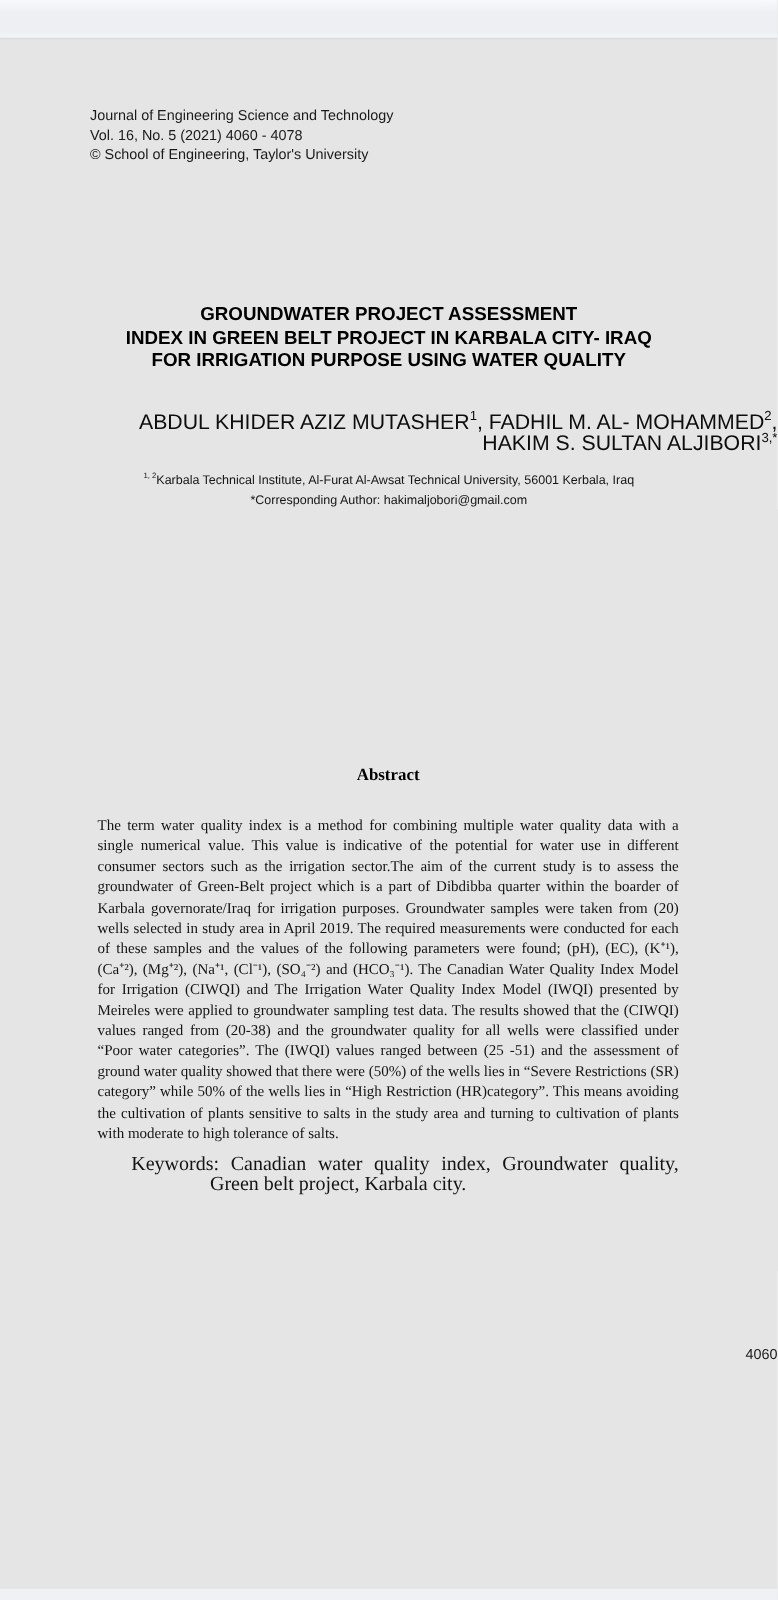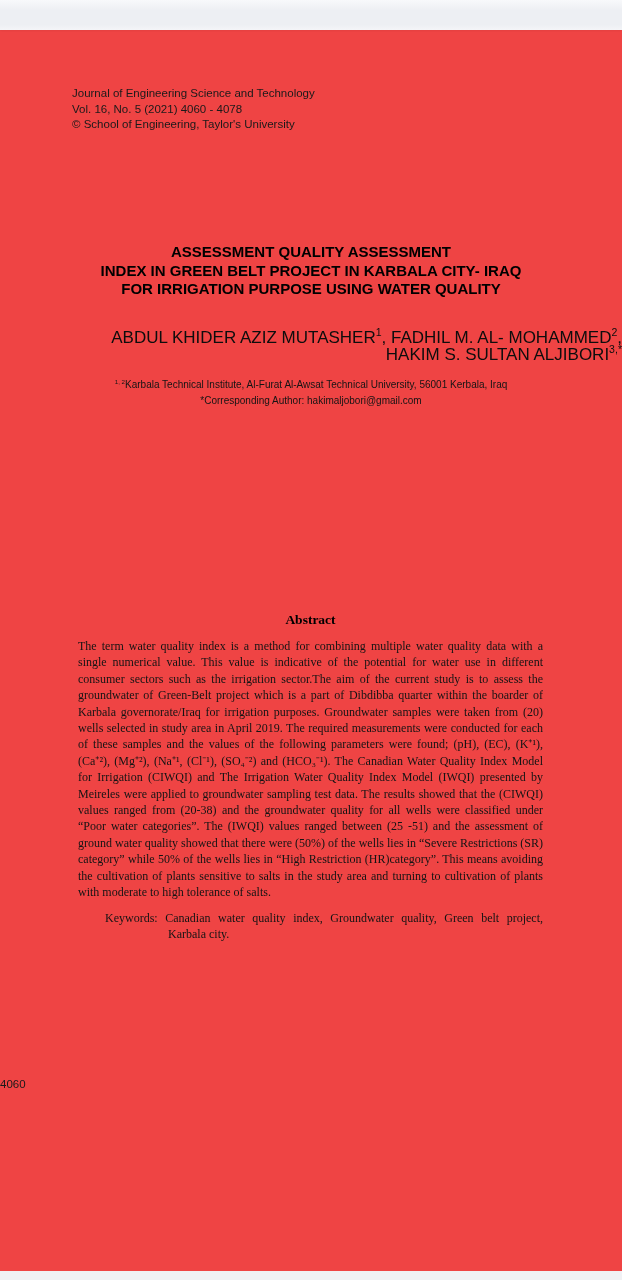--- a/index.html
+++ b/index.html
@@ -1,21 +1,21 @@
 <!DOCTYPE html>
 <html><head>
 <meta charset="utf-8">
 <style>
   html, body { margin: 0; padding: 0; }
   body { background: #ffffff; }
   .screen {
     position: relative;
     width: 622px;
     height: 1280px;
-    background: #ef4444;
+    background: #e5e5e5;
     overflow: hidden;
     font-family: "Liberation Serif", serif;
     color: #111111;
   }
   .viewer-top-bar {
     position: absolute;
     top: 0; left: 0;
     width: 100%; height: 30px;
     background: linear-gradient(180deg, #f8f9fb 0%, #edeff3 35%, #edeff3 82%, #f4f5f8 100%);
     box-shadow: 0 1px 2px rgba(0,0,0,0.05);
@@ -74,68 +74,68 @@
   .abstract-wrap {
     position: absolute;
     left: 78px; top: 612px;
     width: 465px;
   }
   .abstract-heading {
     text-align: center;
     font-family: "Liberation Serif", serif;
     font-weight: bold;
     font-size: 13.5px;
-    margin-bottom: 10px;
+    margin-bottom: 24px;
     color: #000000;
   }
   .abstract-body {
     font-family: Liberation Serif, serif;
     font-size: 12px;
     line-height: 16.4px;
     text-align: justify;
     color: #141414;
   }
   .keywords {
     margin-top: 9px;
     margin-left: 27px;
     width: 438px;
     box-sizing: border-box;
     padding-left: 63px;
     text-indent: -63px;
     font-family: "Liberation Serif", serif;
-    font-size: 12px;
+    font-size: 16px;
     line-height: 16.4px;
     text-align: justify;
     color: #141414;
   }
   .page-number {
     position: absolute;
     left: 0; top: 1078px;
     width: 100%;
-    text-align: left;
+    text-align: right;
     font-family: "Liberation Sans", sans-serif;
     font-size: 11.5px;
     color: #1a1a1a;
   }
 </style>
 </head>
 <body>
 
 <div class="screen">
 
   <div class="viewer-top-bar"></div>
 
   <div class="journal-header">
     <div>Journal of Engineering Science and Technology</div>
     <div>Vol. 16, No. 5 (2021) 4060 - 4078</div>
     <div>© School of Engineering, Taylor's University</div>
   </div>
 
   <div class="paper-title">
-    <div>ASSESSMENT QUALITY ASSESSMENT</div>
+    <div>GROUNDWATER PROJECT ASSESSMENT</div>
     <div>INDEX IN GREEN BELT PROJECT IN KARBALA CITY- IRAQ</div>
     <div>FOR IRRIGATION PURPOSE USING WATER QUALITY</div>
   </div>
 
   <div class="authors">
     <div>ABDUL KHIDER AZIZ MUTASHER<sup>1</sup>, FADHIL M. AL- MOHAMMED<sup>2</sup>,</div>
     <div>HAKIM S. SULTAN ALJIBORI<sup>3,*</sup></div>
   </div>
 
   <div class="affiliations">

